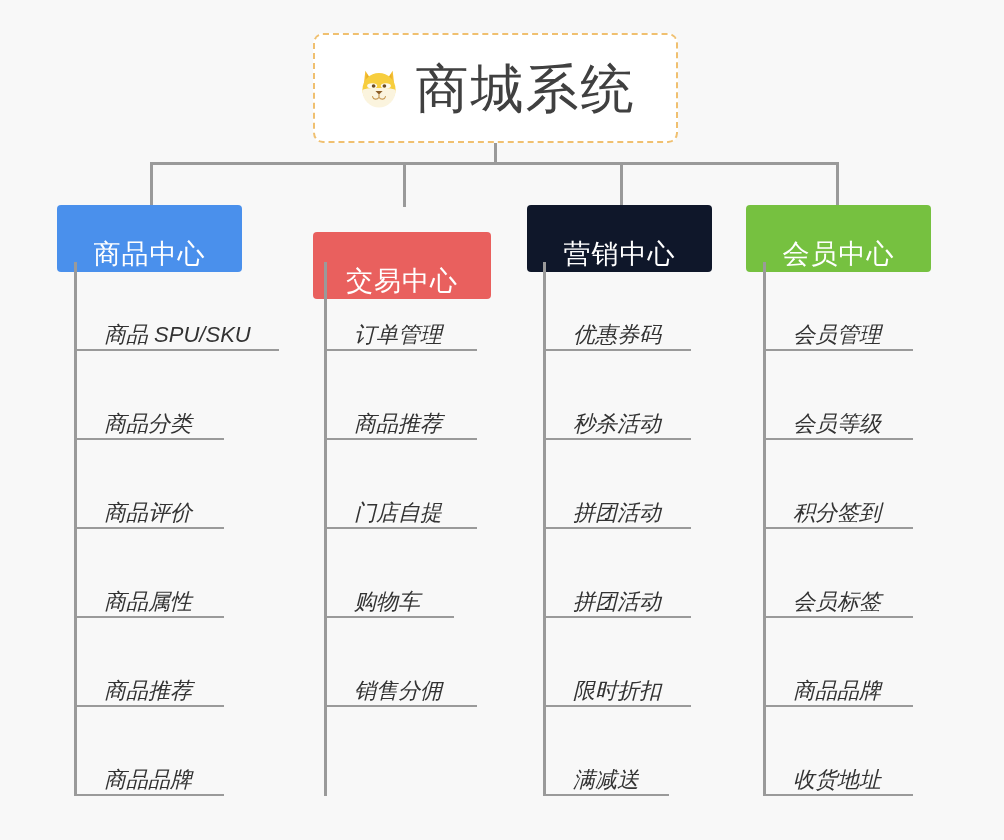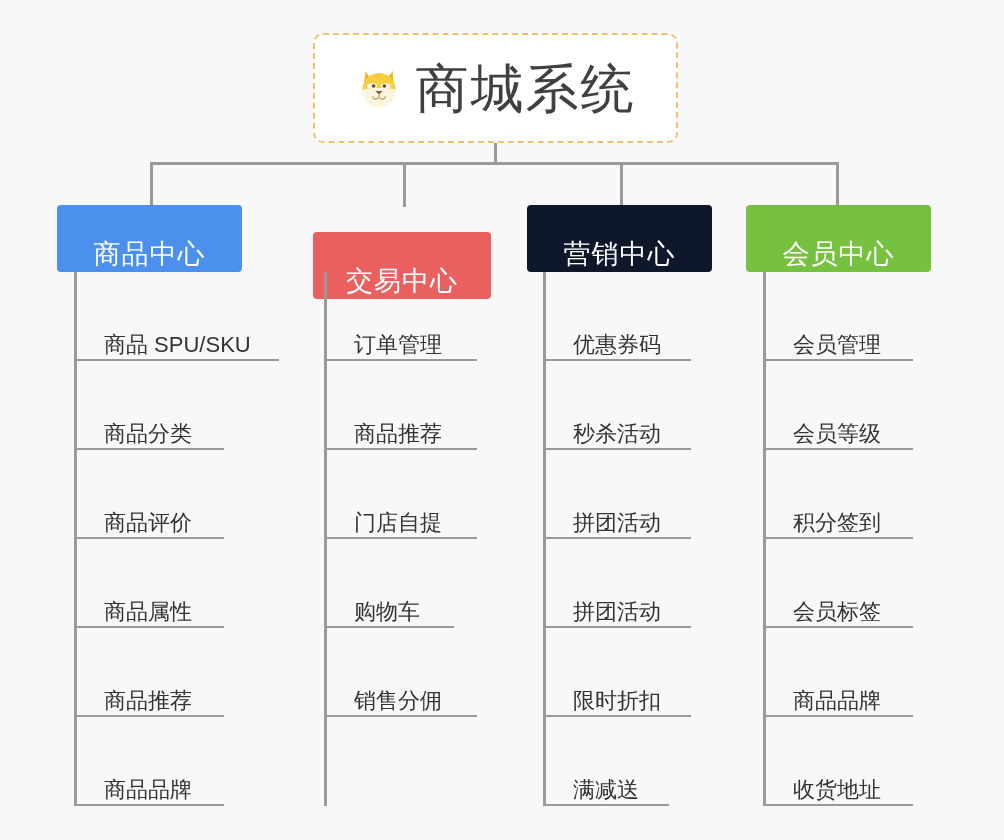--- a/index.html
+++ b/index.html
@@ -69,21 +69,22 @@
     justify-content: center;
     color: #ffffff;
     font-size: 27px;
     letter-spacing: 1px;
     white-space: nowrap;
   }
 
   
   .column {
     position: absolute;
-    top: 272px;
+    top: 262px;
+    font-style: italic;
   }
   .spine {
     position: absolute;
     left: 0;
     top: 0;
     width: 3px;
     background: #9a9a9a;
   }
   .leaf {
     position: relative;

